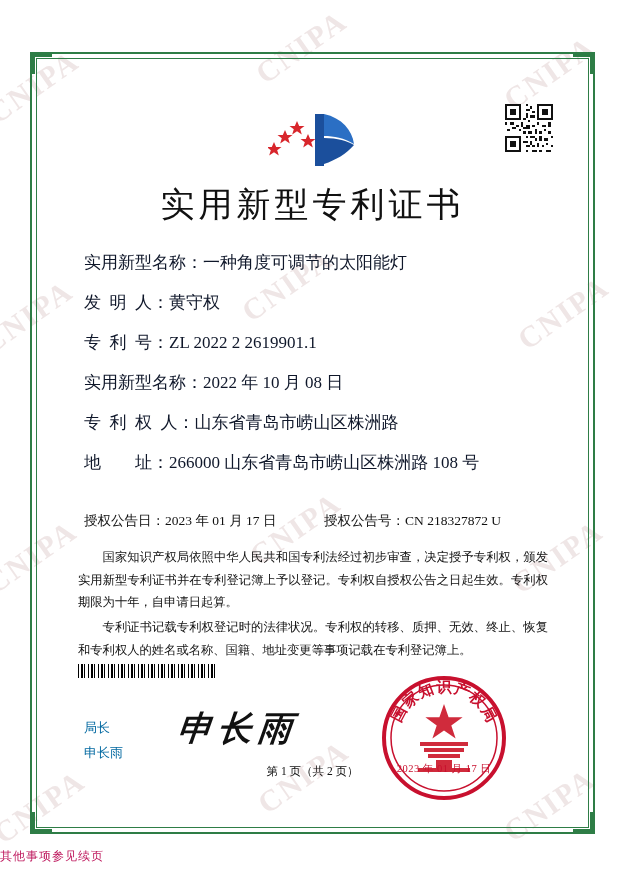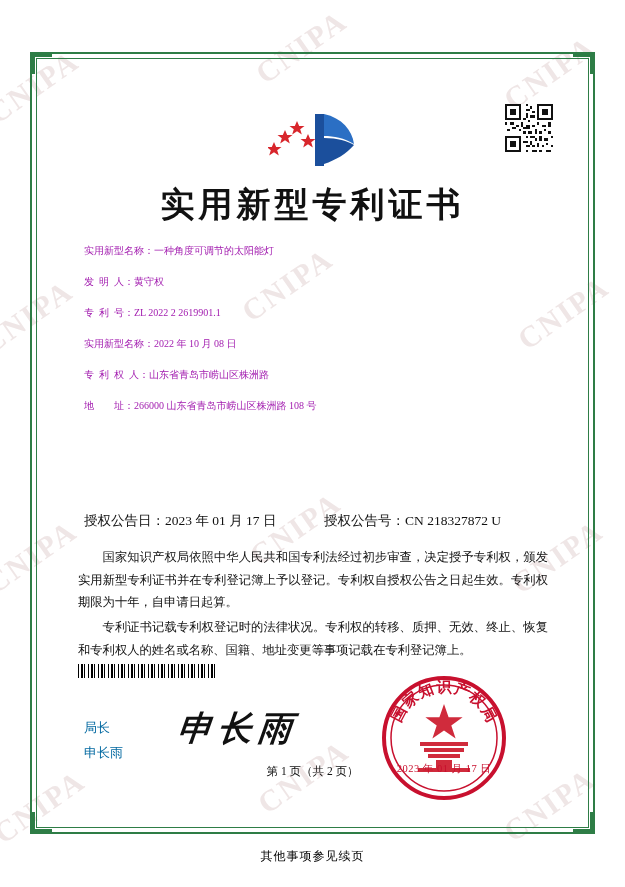--- a/index.html
+++ b/index.html
@@ -94,34 +94,34 @@
     height: 48px;
   }
 
   .title {
     position: absolute;
     left: 0;
     right: 0;
     top: 182px;
     text-align: center;
     font-size: 34px;
-    font-weight: bold;
+    font-weight: normal;
     letter-spacing: 4px;
     color: #111;
     font-family: "Liberation Serif", serif;
   }
 
   
   .fields {
     position: absolute;
     left: 84px;
-    top: 244px;
+    top: 252px;
     width: 460px;
-    font-size: 10px;
-    color: #a21caf;
+    font-size: 17px;
+    color: #0f172a;
   }
   .field-row {
     display: flex;
     align-items: baseline;
     margin-bottom: 18px;
     line-height: 1.3;
   }
   .field-label {
     white-space: pre;
     flex: 0 0 auto;
@@ -225,23 +225,22 @@
     top: 764px;
     text-align: center;
     font-size: 11.5px;
     color: #111;
   }
   .footnote {
     position: absolute;
     left: 0;
     right: 0;
     top: 848px;
-    text-align: center;
     font-size: 12px;
-    color: #000000;
+    color: #be185d;
     letter-spacing: 1px;
   }
 </style>
 </head>
 <body>
 
 <div class="watermark-layer">
   <div class="wm" style="left:-18px; top:70px;">CNIPA</div>
   <div class="wm" style="left:250px; top:30px;">CNIPA</div>
   <div class="wm" style="left:498px; top:56px;">CNIPA</div>

